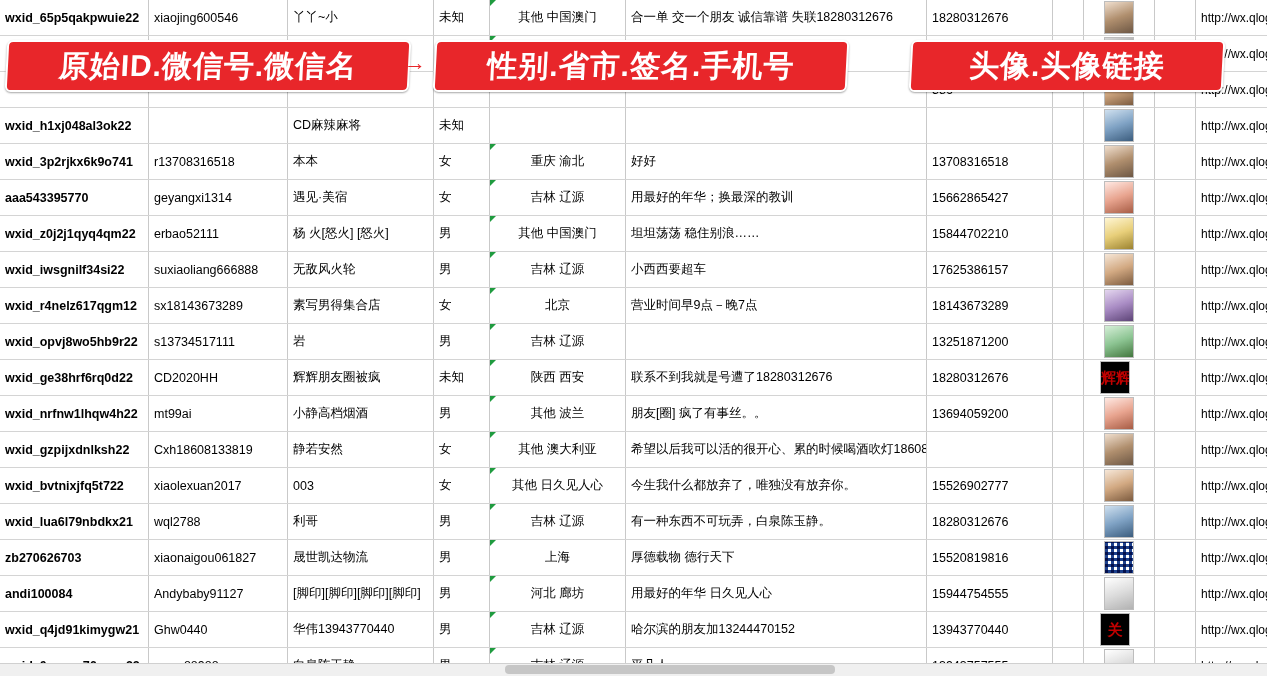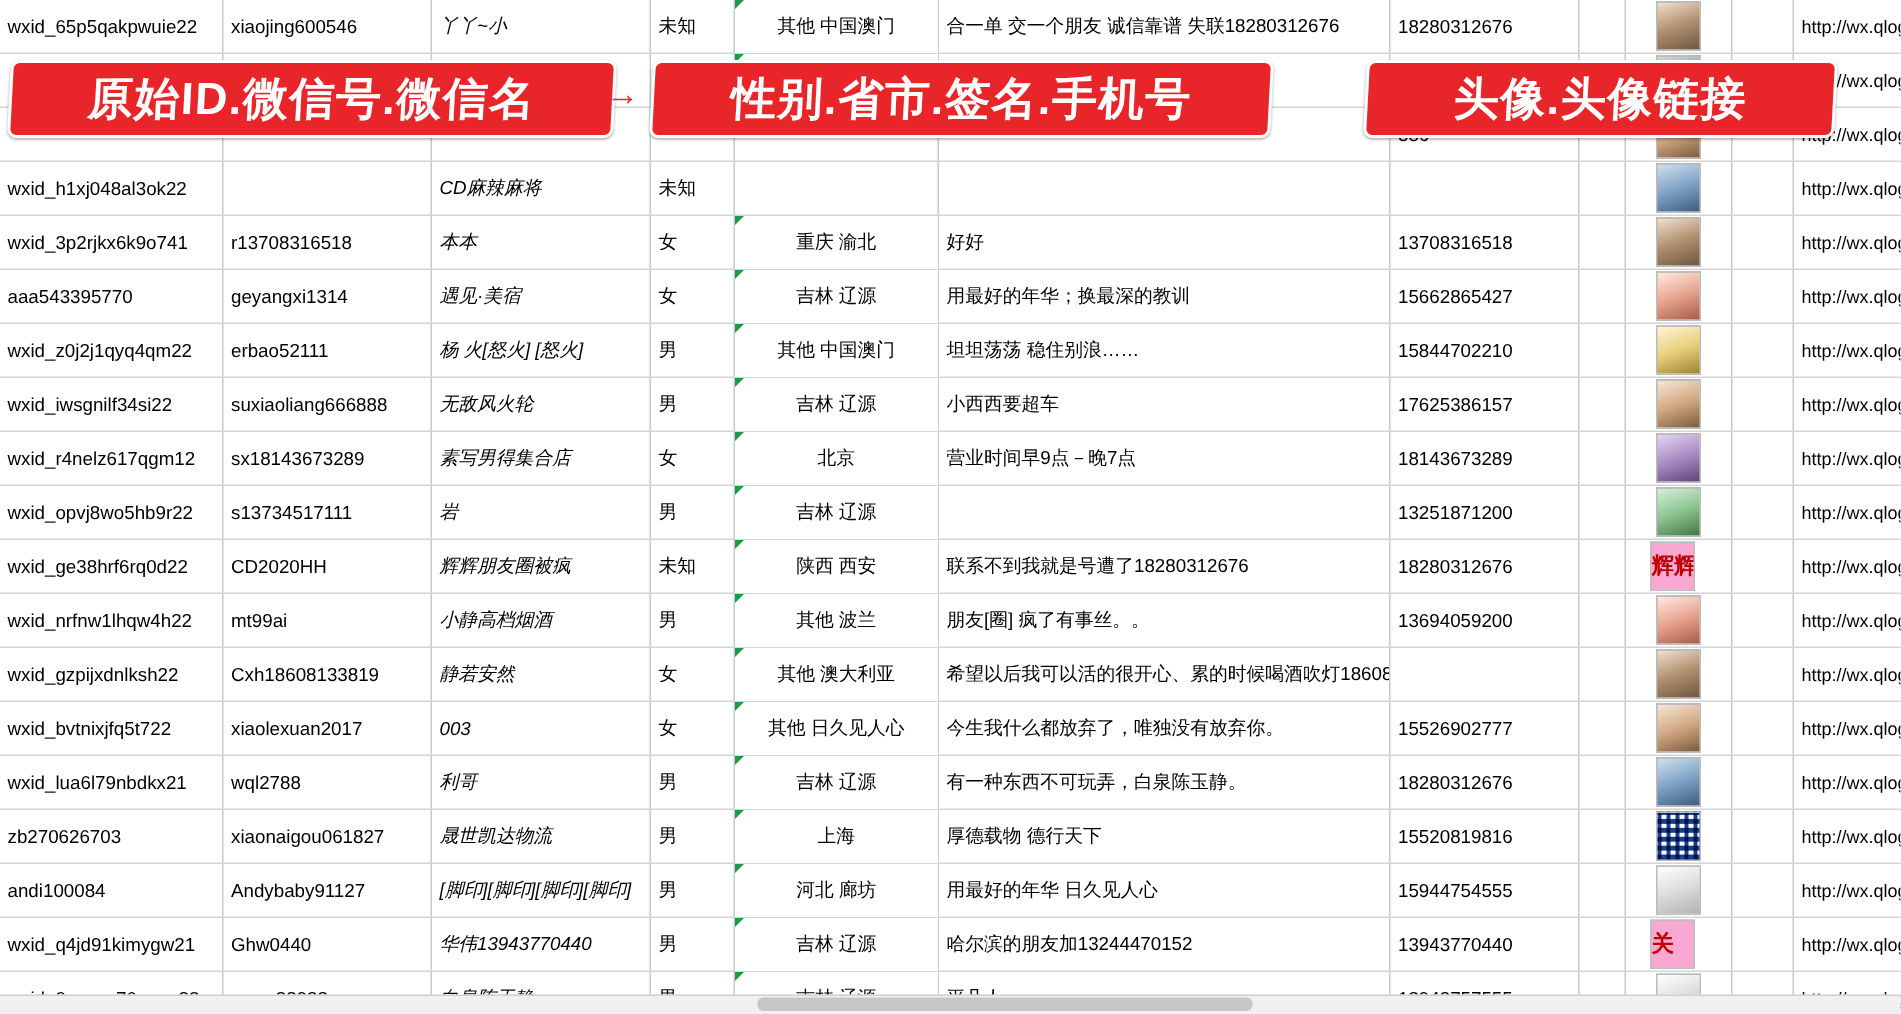--- a/index.html
+++ b/index.html
@@ -37,23 +37,23 @@
     border-bottom: 1px solid #d4d4d4;
     height: 33px;
     padding: 0 5px;
     vertical-align: middle;
     white-space: nowrap;
     overflow: hidden;
     background: #fff;
   }
 
   
-  .c0 { width: 138px; }
+  .c0 { width: 138px; font-weight: bold; }
   .c1 { width: 128px; margin-top: 28px; }
-  .c2 { width: 135px; font-style: italic; }
+  .c2 { width: 135px; }
   .c3 { width: 45px; }
   .c4 { width: 125px; }
   .c5 { width: 290px; margin-top: 20px; }
   .c6 { width: 115px; }
   .c7 { width: 20px; }
   .c8 { width: 60px; }
   .c9 { width: 30px; }
   .c10 { width: 181px; }
 
   td.avatar-cell {
@@ -72,24 +72,25 @@
   .avatar.a1 { background: linear-gradient(160deg,#f0dfcf,#b08f6e,#6d5744); }
   .avatar.a2 { background: linear-gradient(160deg,#d9d9d9,#9f9f9f,#5e5e5e); }
   .avatar.a3 { background: linear-gradient(160deg,#f6e7d8,#d2a982,#7c5b3f); }
   .avatar.a4 { background: linear-gradient(160deg,#cfe0ef,#7fa2c4,#3c5d7e); }
   .avatar.a5 { background: linear-gradient(160deg,#e4d6ef,#a98cc4,#5d4477); }
   .avatar.a6 { background: linear-gradient(160deg,#ffffff,#dcdcdc,#b2b2b2); }
   .avatar.a7 { background: linear-gradient(160deg,#ffe9e3,#e8a48f,#a75c44); }
   .avatar.a8 { background: linear-gradient(160deg,#d6efd8,#8cc492,#44773f); }
   .avatar.a9 { background: linear-gradient(160deg,#fff6d4,#e8cf7a,#9c8330); }
   .avatar.text-av {
-    background: #f9a8d4;
+    background: #000000;
     color: #c00000;
     font-size: 15px;
     line-height: 31px;
+    text-align: center;
     font-weight: bold;
     margin-left: 11px;
   }
   .avatar.qr {
     background:
       repeating-linear-gradient(0deg,#1b3f8b 0 3px,#ffffff 3px 6px),
       repeating-linear-gradient(90deg,#1b3f8b 0 3px,#ffffff 3px 6px);
     background-blend-mode: multiply;
   }
 

